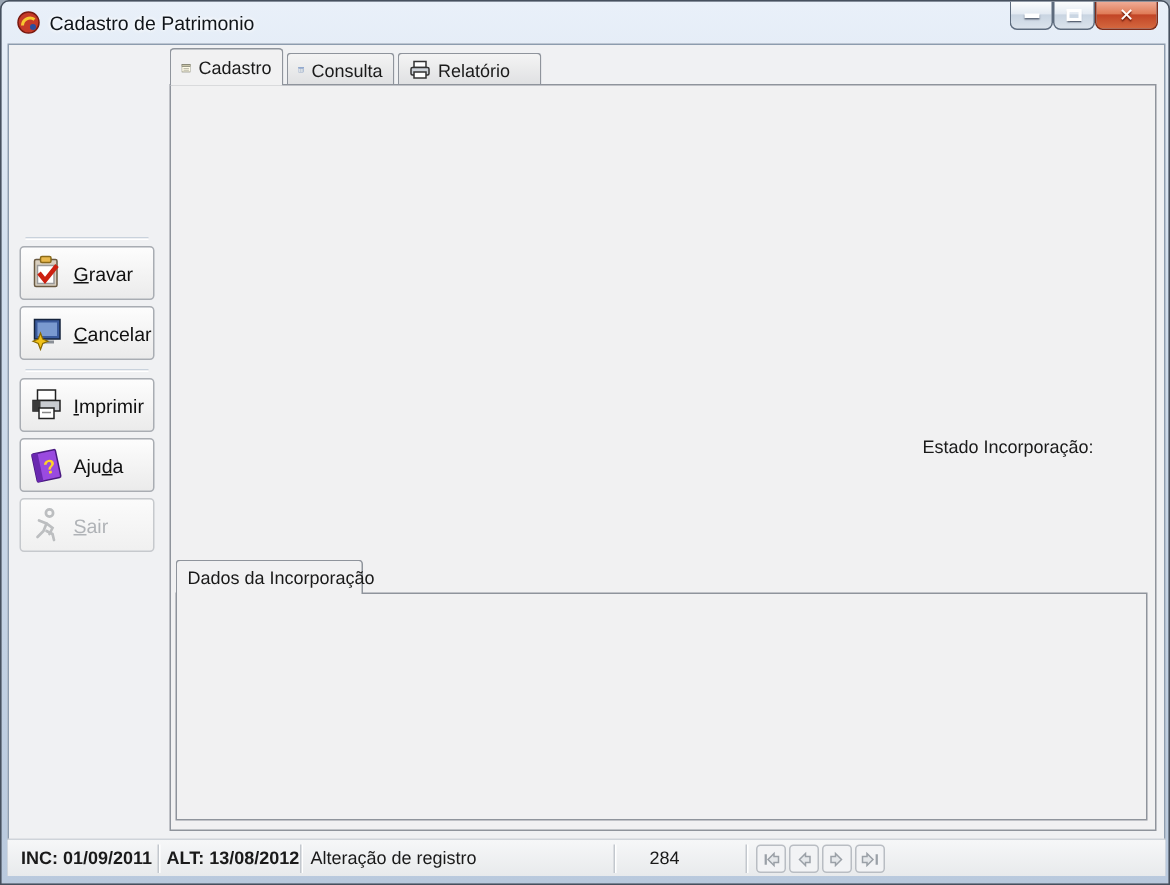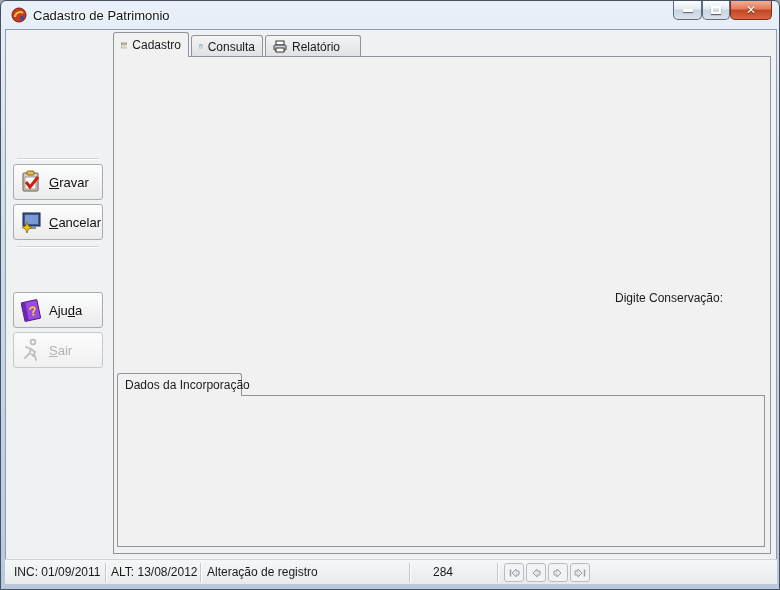--- a/index.html
+++ b/index.html
@@ -57,21 +57,21 @@
     background:radial-gradient(circle at 35% 30%,#b8e0f8,#2f72ba 65%,#1b4f94);}
   .radio.selected .dot{display:block;}
   .panel{border:1px solid #9aa0a8;border-radius:2px;background:transparent;}
   .groupbox{border:1px solid #b3b8be;border-radius:3px;}
   .legend{background:#f1f1f2;padding:0 3px;z-index:2;}
   
   .statusbar{left:4px;top:558px;width:772px;height:25px;background:linear-gradient(#f6f7f8,#e8eaec);
     border-top:1px solid #cfd4da;}
   .sb-sep{position:absolute;top:3px;width:0;height:19px;border-left:1px solid #c3c8ce;border-right:1px solid #fff;}
   .sb-text{position:absolute;top:5px;font-size:12px;white-space:nowrap;}
-  .sb-text.bold{font-weight:normal;}
+  .sb-text.bold{font-weight:bold;}
   .navbtn{position:absolute;top:3px;width:20px;height:19px;border:1px solid #b9bdc3;border-radius:3px;
     background:#f2f3f5;display:flex;align-items:center;justify-content:center;}
   .icon{display:block;}
 </style>
 </head>
 <body>
 
 <div class="window">
 
   <div class="abs titlebar">
@@ -107,20 +107,30 @@
   <div class="abs side-btn" style="top:203px">
     <svg width="26" height="26" viewBox="0 0 26 26">
       <rect x="5" y="4" width="17" height="13" fill="#3a5a9c" stroke="#16243c"></rect>
       <rect x="7" y="6" width="13" height="9" fill="#7a9ad0"></rect>
       <rect x="9" y="18" width="9" height="2" fill="#8a8f96"></rect>
       <path d="M9 13 L10.5 17 L14 18.5 L10.5 20 L9 24 L7.5 20 L4 18.5 L7.5 17 Z" fill="#f2c218" stroke="#8a6a00" stroke-width="0.8"></path>
     </svg>
     <span class="lbl"><u>C</u>ancelar</span>
   </div>
   <div class="abs side-sep" style="top:245px"></div>
+  <div class="abs side-btn" style="top:251px">
+    <svg width="26" height="26" viewBox="0 0 26 26">
+      <rect x="7" y="3" width="12" height="7" fill="#fff" stroke="#222"></rect>
+      <rect x="4" y="10" width="18" height="7" fill="#c9ccd1" stroke="#222"></rect>
+      <rect x="4" y="10" width="5" height="7" fill="#3a3a3a"></rect>
+      <rect x="8" y="15" width="10" height="7" fill="#fff" stroke="#222"></rect>
+      <line x1="10" y1="18" x2="16" y2="18" stroke="#888"></line>
+    </svg>
+    <span class="lbl"><u>I</u>mprimir</span>
+  </div>
   <div class="abs side-btn" style="top:291px">
     <svg width="26" height="26" viewBox="0 0 26 26">
       <g transform="rotate(-12 13 14)">
         <rect x="5" y="4" width="16" height="19" rx="1" fill="#9a4ae0" stroke="#4a1a80"></rect>
         <rect x="5" y="4" width="4" height="19" fill="#6a28b0"></rect>
         <text x="15" y="19" font-size="13" font-weight="bold" fill="#ffd428" text-anchor="middle">?</text>
       </g>
     </svg>
     <span class="lbl">Aju<u>d</u>a</span>
   </div>
@@ -245,21 +255,21 @@
       <div class="abs" style="left:21px;top:45px;width:56px;height:64px;background:repeating-linear-gradient(90deg,#8f959d 0 1.5px,#f0f2f4 1.5px 5px)"></div>
       <div class="abs" style="left:82px;top:45px;width:28px;height:32px;background:repeating-linear-gradient(180deg,#8f959d 0 1.5px,#e6e8eb 1.5px 5px)"></div>
       <div class="abs" style="left:82px;top:81px;width:28px;height:28px;background:#dcdfe3;border:1px solid #b0b5bc"></div>
       <div class="abs" style="left:85px;top:88px;width:10px;height:10px;border-radius:50%;background:radial-gradient(circle at 35% 30%,#f4f6f8,#8f99a6);border:1px solid #7d8692"></div>
       <div class="abs" style="left:98px;top:88px;width:10px;height:10px;border-radius:50%;background:radial-gradient(circle at 35% 30%,#f4f6f8,#8f99a6);border:1px solid #7d8692"></div>
       <div class="abs" style="left:16px;top:112px;width:98px;height:6px;background:#c9cdd3"></div>
     </div>
   </div>
 
   <div class="abs groupbox" style="left:607px;top:296px;width:157px;height:66px"></div>
-  <div class="abs lab legend" style="left:611px;top:290px">Digite Conservação:</div>
+  <div class="abs lab legend" style="left:611px;top:290px">Estado Incorporação:</div>
   <div class="abs radio selected" style="left:615px;top:309px">
       <span class="dot"></span>
     </div>
   <div class="abs lab" style="left:633px;top:309px">Bom</div>
   <div class="abs radio" style="left:615px;top:326px"></div>
   <div class="abs lab" style="left:633px;top:326px">Regular</div>
   <div class="abs radio" style="left:615px;top:343px"></div>
   <div class="abs lab" style="left:633px;top:343px">Ruim</div>
 
   <div class="abs tab active" style="left:116px;top:372px;width:125px;height:23px">

